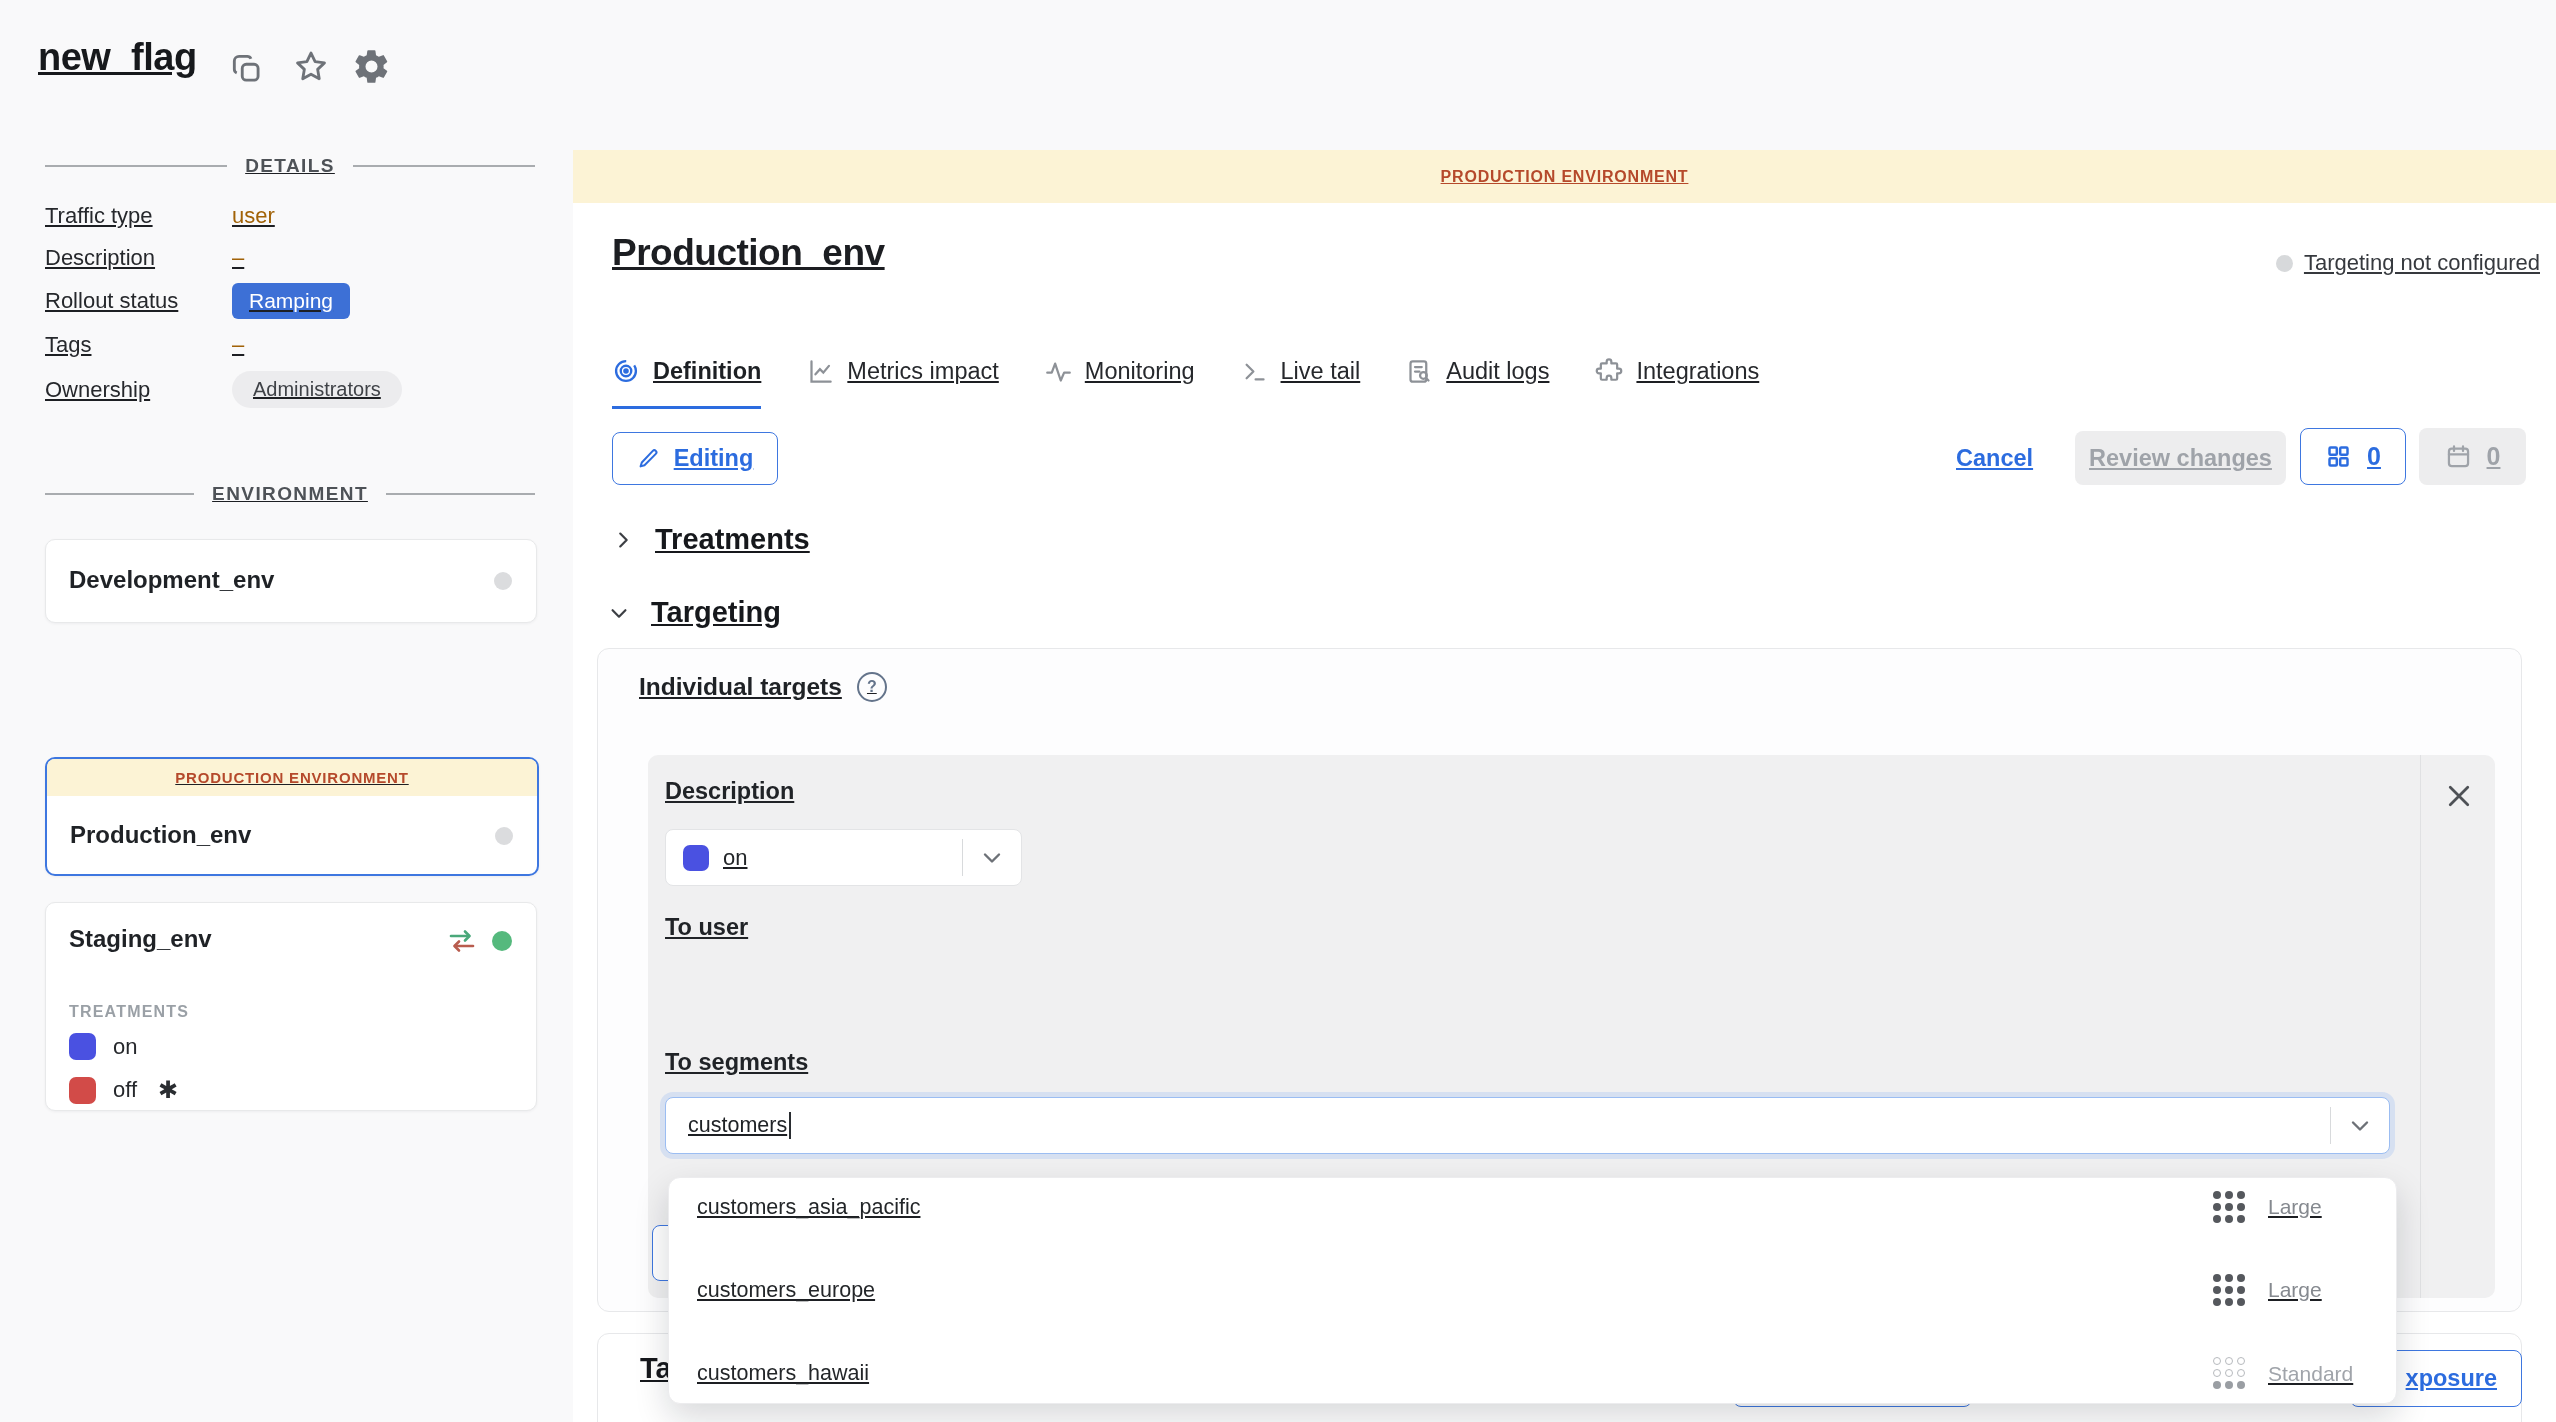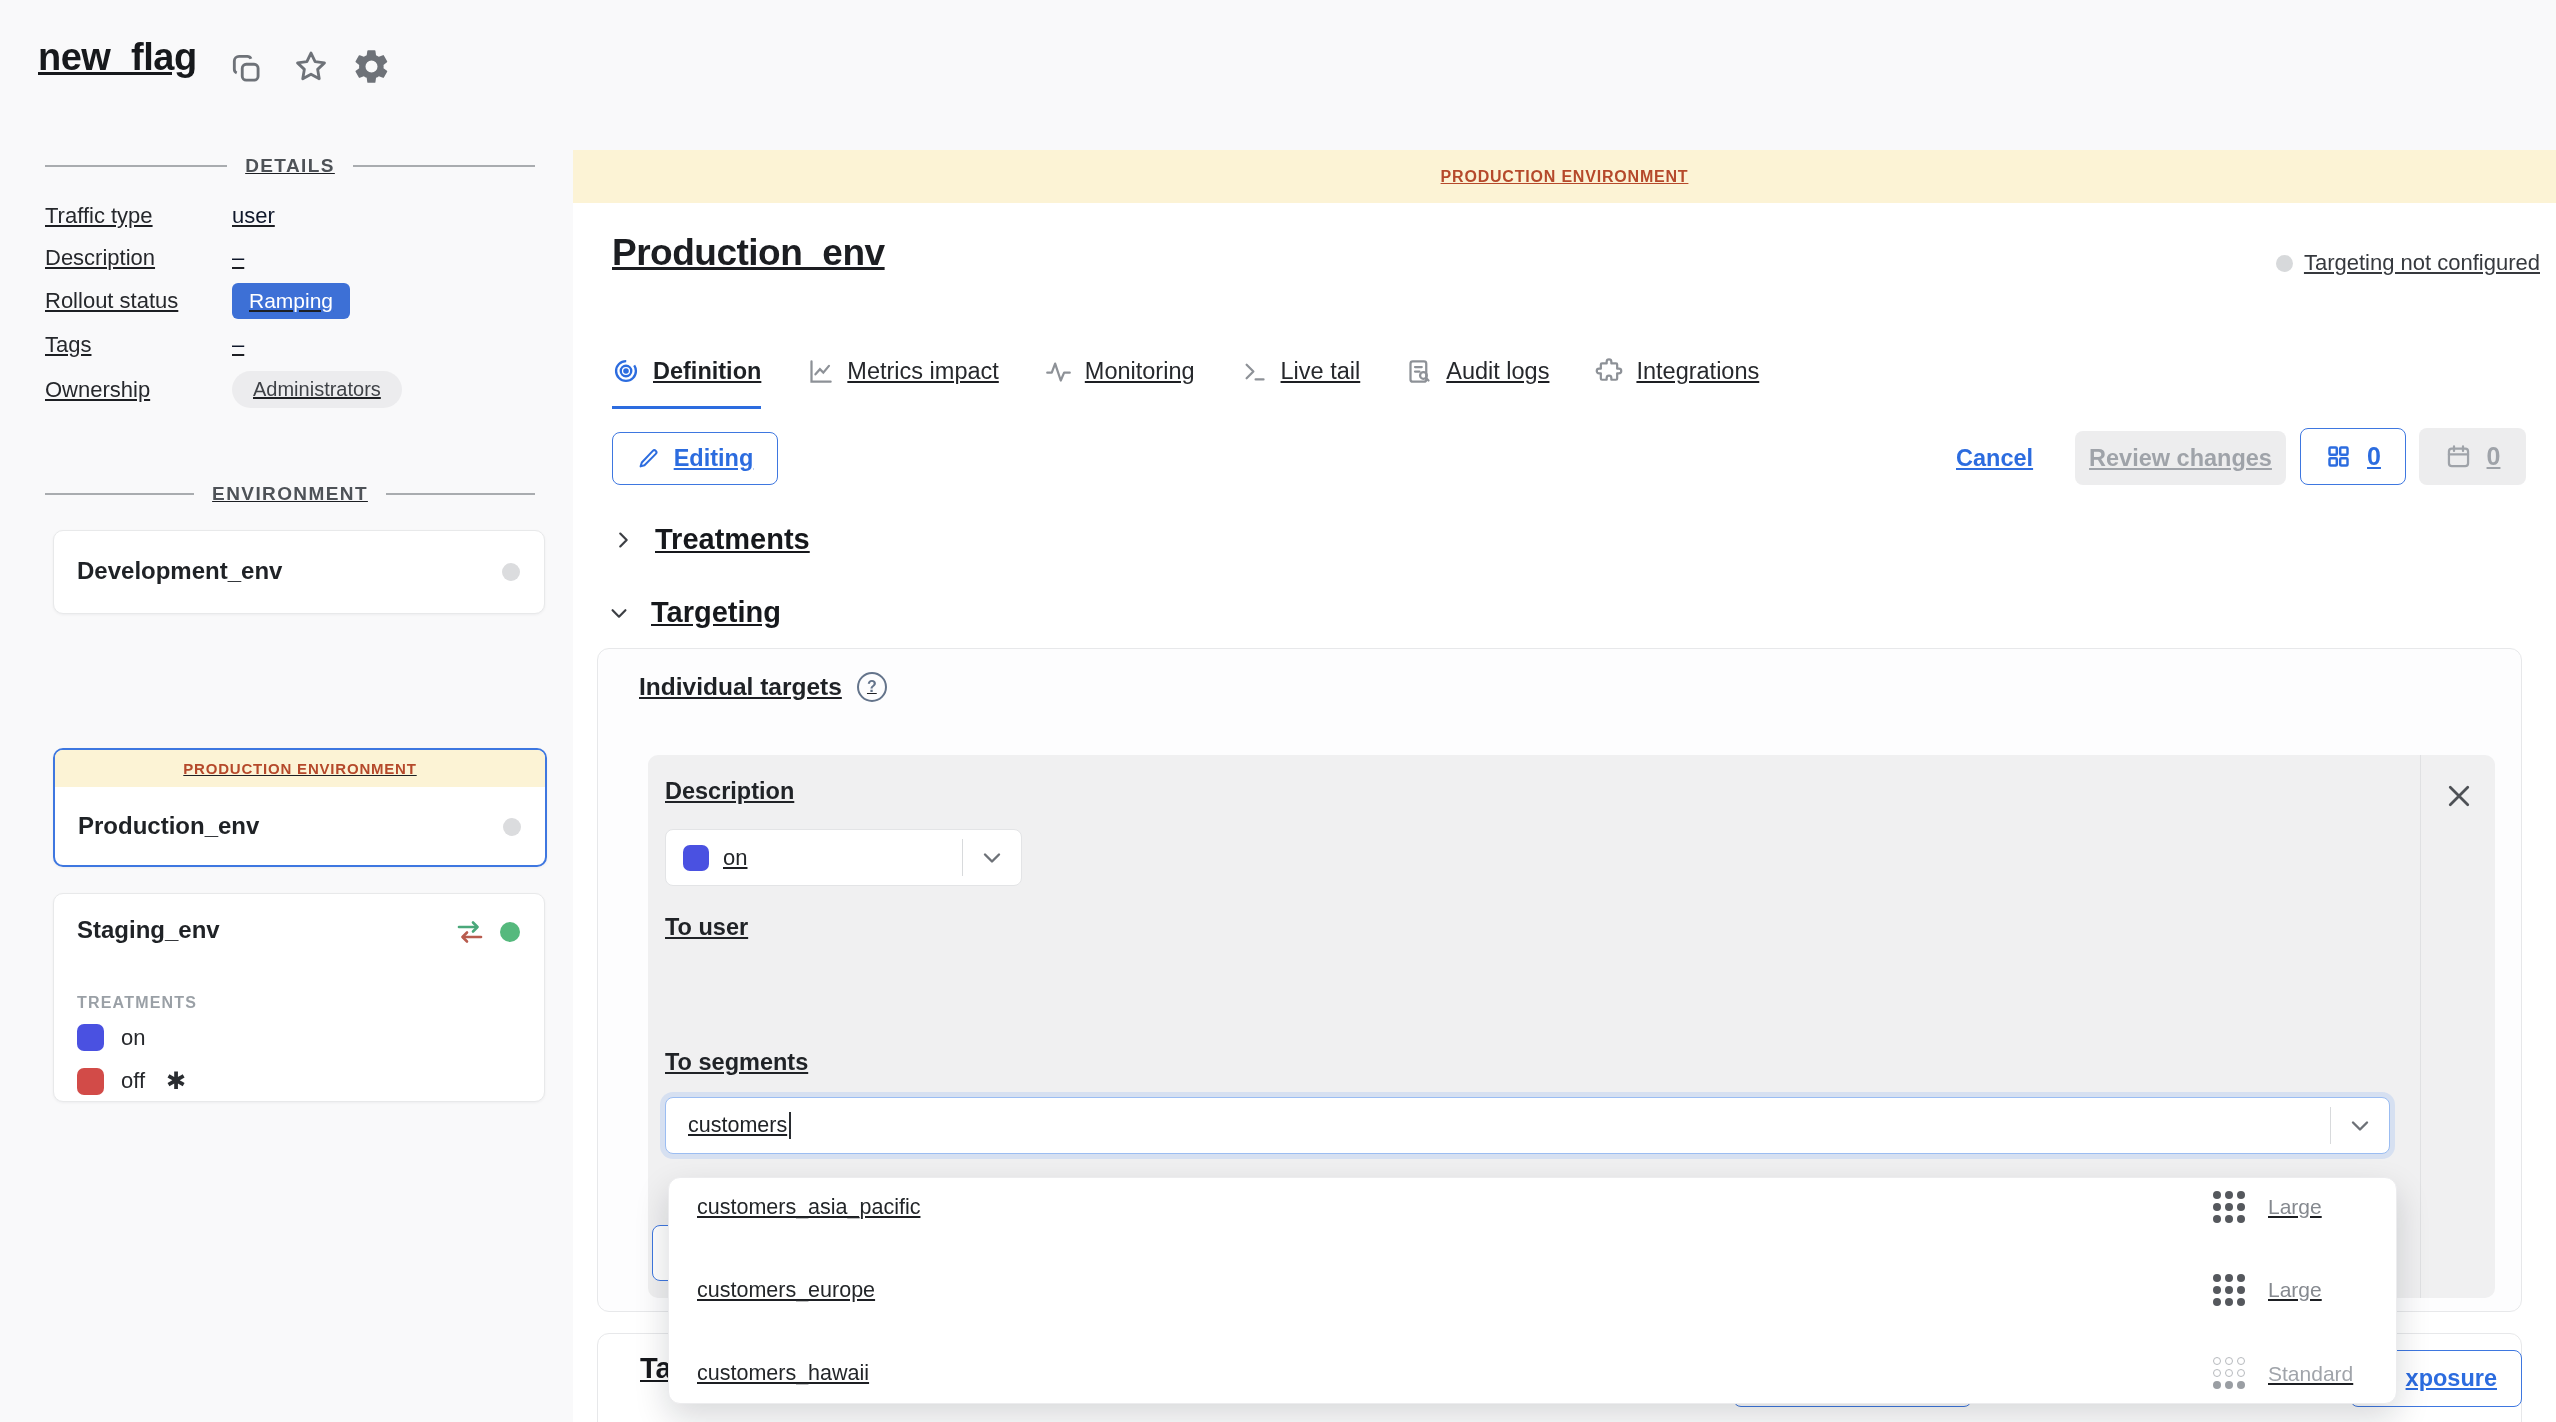--- a/index.html
+++ b/index.html
@@ -10,24 +10,24 @@
   
   .flag-title{left:38px;top:36px;font-size:38px;font-weight:700;letter-spacing:-0.5px;color:#17191c;}
   .hicon{top:50px;width:38px;height:38px;color:#6e7278;cursor:pointer;}
 
   
   .side-sec-header{left:45px;width:490px;display:flex;align-items:center;gap:18px;}
   .side-sec-header .line{flex:1;height:2px;background:#a9acaf;}
   .side-sec-header .lbl{font-size:19px;font-weight:600;letter-spacing:1.4px;color:#4e5257;}
   .drow{left:45px;width:490px;display:flex;align-items:center;}
   .drow .dlabel{width:187px;font-size:22px;color:#26282c;}
-  .drow .dvalue{font-size:22px;color:#0f172a;}
+  .drow .dvalue{font-size:22px;color:#a16207;}
   .badge-ramping{display:inline-block;background:#3d70d6;color:#fff;font-size:21px;font-weight:500;padding:6px 17px;border-radius:6px;}
   .pill{display:inline-block;background:#ececee;color:#3f4247;font-size:20px;padding:7px 21px;border-radius:999px;}
-  .env-card{left:53px;width:490px;background:#fff;border:1px solid #e8e9ea;border-radius:10px;box-shadow:0 1px 3px rgba(20,20,30,.05);cursor:pointer;}
+  .env-card{left:45px;width:490px;background:#fff;border:1px solid #e8e9ea;border-radius:10px;box-shadow:0 1px 3px rgba(20,20,30,.05);cursor:pointer;margin-top:9px;}
   .env-name{position:absolute;left:23px;font-size:24px;font-weight:600;color:#1f2226;}
   .env-dot{position:absolute;right:24px;width:18px;height:18px;border-radius:50%;background:#dbdcde;}
   .env-card.selected{border:2px solid #3e77e0;}
   .env-banner{height:37px;background:#fcf3d5;border-radius:8px 8px 0 0;display:flex;align-items:center;justify-content:center;font-size:15px;font-weight:700;letter-spacing:0.8px;color:#b5492b;}
   .mini-sec{position:absolute;left:23px;font-size:16px;font-weight:600;letter-spacing:1.2px;color:#9aa0a6;}
   .treat-row{position:absolute;left:23px;display:flex;align-items:center;gap:17px;font-size:22px;color:#26282c;}
   .sq{width:27px;height:27px;border-radius:7px;}
   .aster{font-size:24px;color:#2a2d31;margin-left:4px;}
 
   

